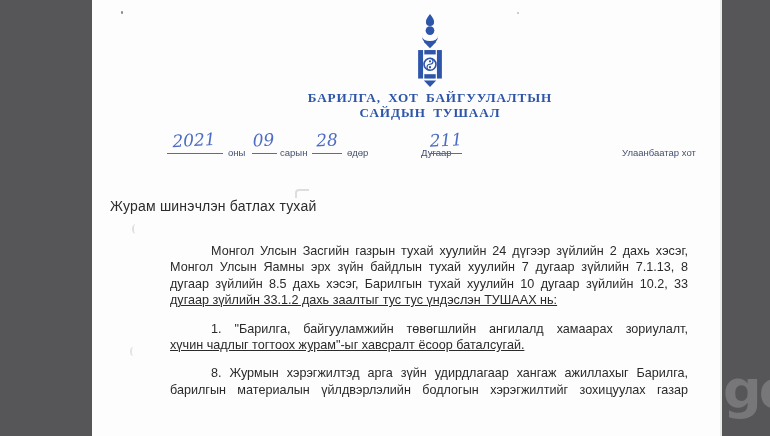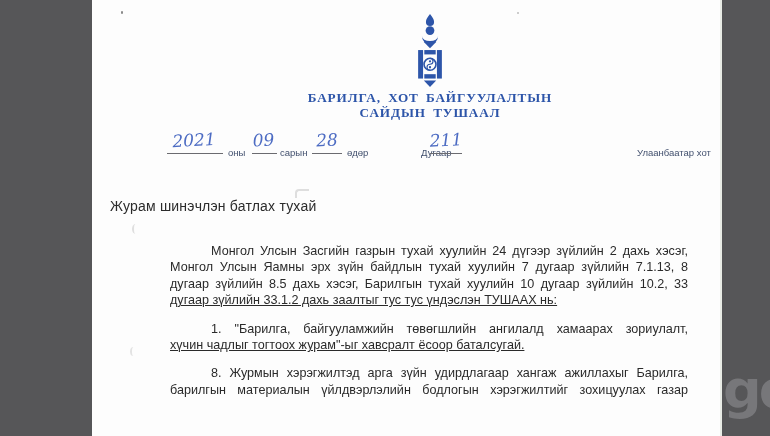--- a/index.html
+++ b/index.html
@@ -96,21 +96,21 @@
     <div class="dr-lab" style="left:188px;">сарын</div>
 
     <div class="hw" style="left:217px; width:36px;">28</div>
     <div class="dr-line" style="left:220px; width:30px;"></div>
     <div class="dr-lab" style="left:255px;">өдөр</div>
 
     <div class="dr-lab" style="left:329px;">Дугаар</div>
     <div class="hw" style="left:336px; width:36px;">211</div>
     <div class="dr-line" style="left:338px; width:32px;"></div>
 
-    <div class="dr-lab" style="left:545px;">Улаанбаатар хот</div>
+    <div class="dr-lab" style="left:530px;">Улаанбаатар хот</div>
 
     <div class="subject">Журам шинэчлэн батлах тухай</div>
 
     <div class="docbody">
         <div class="para">
           <div class="pline firstline">Монгол Улсын Засгийн газрын тухай хуулийн 24 дүгээр зүйлийн 2 дахь хэсэг,</div>
           <div class="pline">Монгол Улсын Яамны эрх зүйн байдлын тухай хуулийн 7 дугаар зүйлийн 7.1.13, 8</div>
           <div class="pline">дугаар зүйлийн 8.5 дахь хэсэг, Барилгын тухай хуулийн 10 дугаар зүйлийн 10.2, 33</div>
           <div class="pline lastline">дугаар зүйлийн 33.1.2 дахь заалтыг тус тус үндэслэн ТУШААХ нь:</div>
         </div>

